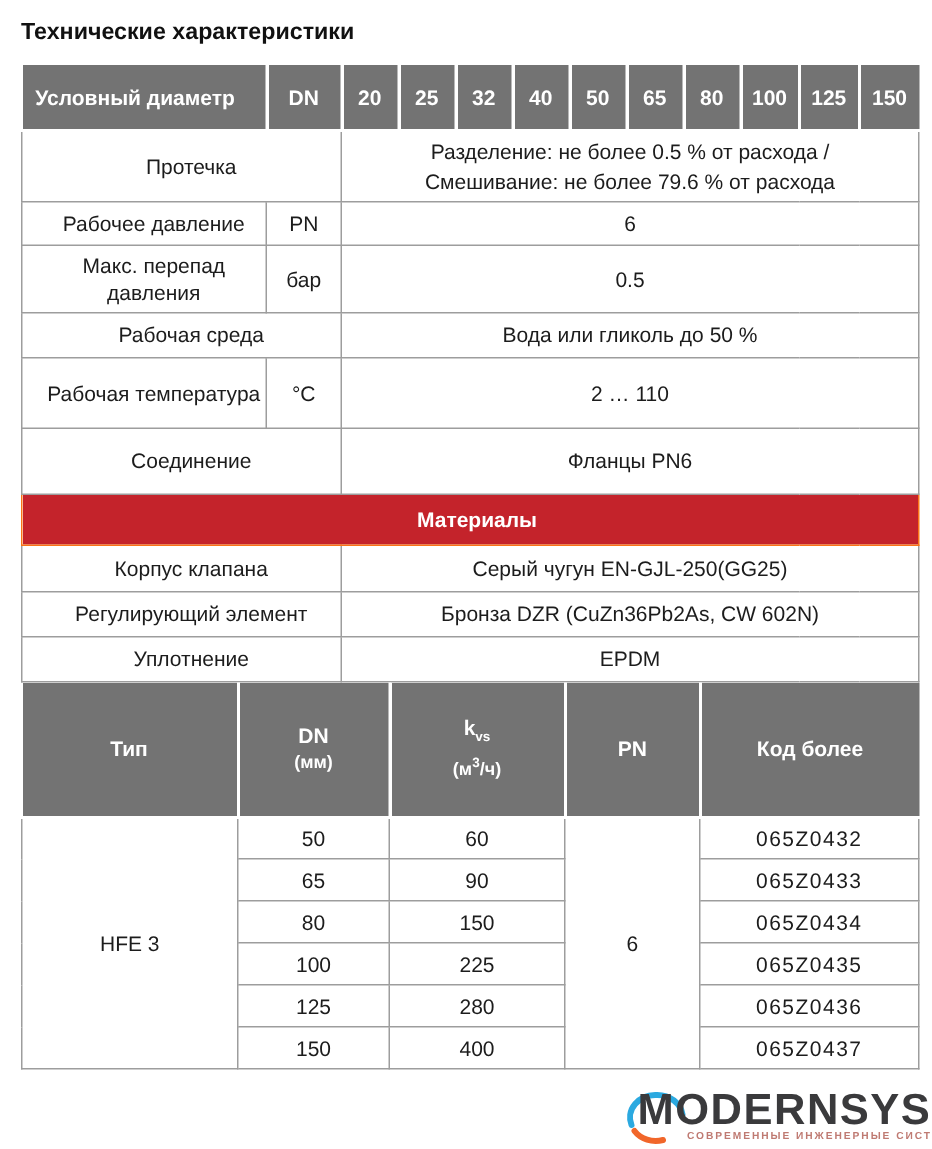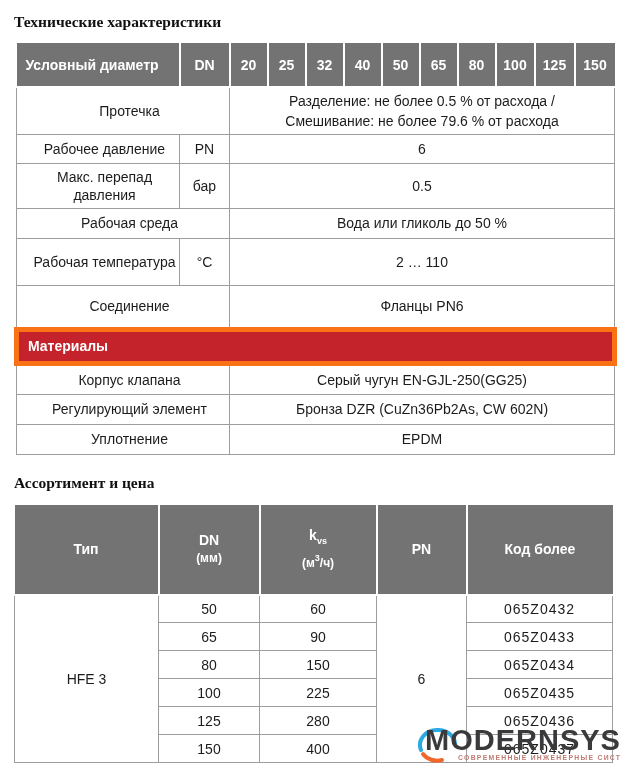--- a/index.html
+++ b/index.html
@@ -10,21 +10,20 @@
     font-family: "Liberation Sans", sans-serif;
     color: #1c1c1c;
     overflow: hidden;
   }
   .page { padding: 13px 9px 0 14px; }
 
   .section-title {
     font-size: 15.5px;
     font-weight: bold;
     color: #111;
-    font-family: Liberation Serif, serif;
   }
   #title1 { margin-bottom: 12px; }
   #title2 { margin-top: 19px; margin-bottom: 13px; }
 
   table {
     border-collapse: collapse;
     table-layout: fixed;
     width: 598px;
   }
   td {
@@ -51,23 +50,23 @@
     background: #fff;
   }
   .lbl { text-align: center; padding-left: 13px; line-height: 18px; margin-top: 43px; }
   .unit { text-align: center; }
   .val { text-align: center; line-height: 20px; }
 
   .materials-band {
     background: #c4232b;
     color: #fff;
     font-weight: bold;
-    text-align: left;
+    text-align: center;
     padding-left: 9px;
-    border: 5px solid #f97316;
+    border: 1px solid #f97316;
   }
 
   
   .h2line { line-height: 17px; }
   .h2line .u { font-size: 12px; font-weight: bold; }
   sub { font-size: 9px; }
   sup { font-size: 9px; }
 
   .code { letter-spacing: 1px; }
 
@@ -171,21 +170,20 @@
       <td class="b lbl" colspan="2">Регулирующий элемент</td>
       <td class="b val" colspan="10">Бронза DZR (CuZn36Pb2As, CW 602N)</td>
     </tr>
     <tr style="height:30px">
       <td class="b lbl" colspan="2">Уплотнение</td>
       <td class="b val" colspan="10">EPDM</td>
     </tr>
   </tbody>
     </table>
 
-  <h2 class="section-title" id="title2">Ассортимент и цена</h2>
 
   <table>
     <colgroup>
       <col style="width:144px">
         <col style="width:101px">
         <col style="width:117px">
       <col style="width:90px">
         <col style="width:146px">
     </colgroup>
     <tbody>

